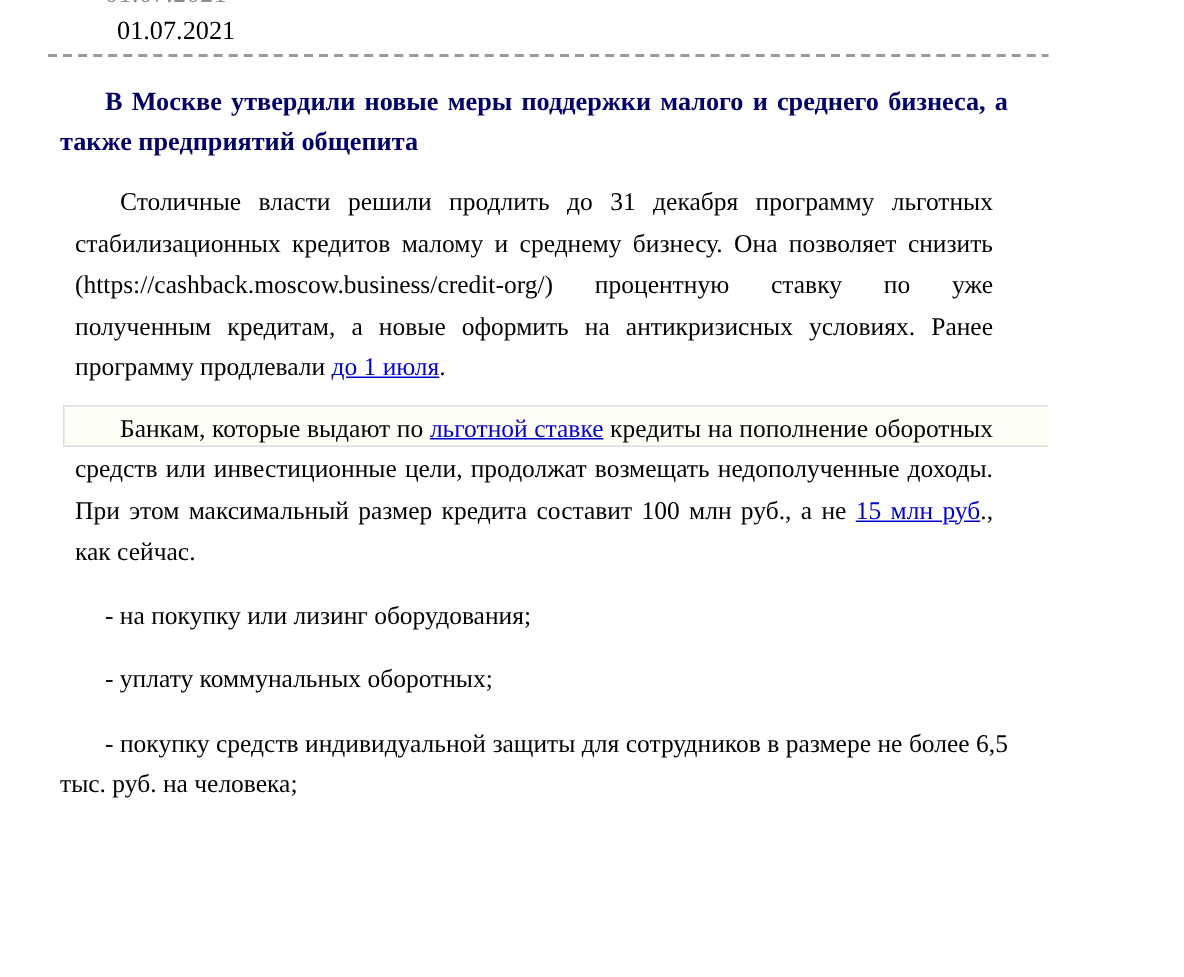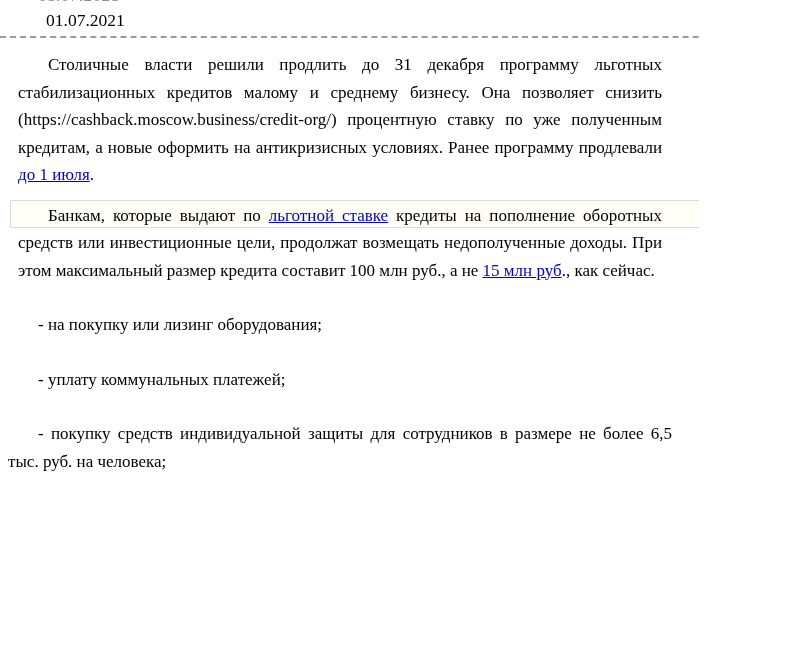--- a/index.html
+++ b/index.html
@@ -12,21 +12,21 @@
     --hl-border:#dcdcdc;
     --page-bg:#ffffff;
   }
   *{margin:0;padding:0;box-sizing:border-box;}
   html,body{background:var(--page-bg);}
   body{
     width:789px;height:651px;overflow:hidden;
     font-family:"Liberation Serif","DejaVu Serif",serif;
     font-size:17px;line-height:27.5px;color:var(--text-color);
   }
-  .page{width:699px;height:651px;overflow:hidden;background:var(--page-bg);}
+  .page{width:699px;height:651px;overflow:hidden;background:var(--page-bg);padding-left:32px;}
   .inner{padding:0 27px 0 8px;}
   
   .clip-top{height:8px;overflow:hidden;padding-left:38px;}
   .clip-top span{
     display:block;margin-top:-15px;color:var(--muted-color);
     font-size:17px;line-height:22px;letter-spacing:0.5px;
   }
   .date-line{
     padding-left:38px;line-height:24px;font-size:17.5px;
   }
@@ -43,36 +43,37 @@
   .para{
     margin:13px 10px;text-align:justify;text-indent:30px;
     position:relative;
   }
   .para span,.para a{position:relative;z-index:1;}
   .para.hl-first .hl-box{
     position:absolute;z-index:0;top:-2px;left:-8px;
     width:773px;height:28px;
     background:var(--hl-bg);border:1px solid var(--hl-border);
   }
-  .list-para{margin:27px 0;}
+  .list-para{margin:15px 0;}
   a.doc-link{color:var(--link-color);text-decoration:underline;cursor:pointer;}
 </style>
 </head>
 <body>
 
 <div class="page">
   <div class="clip-top">
     <span>01.07.2021</span>
   </div>
   <div class="inner">
     <div class="date-line">01.07.2021</div>
   </div>
   <hr class="dashed-sep">
   <div class="inner">
+    <h1 class="heading">В Москве утвердили новые меры поддержки малого и среднего бизнеса, а также предприятий общепита</h1>
     <div>
         <p class="para"><span>Столичные власти решили продлить до 31 декабря программу льготных стабилизационных кредитов малому и среднему бизнесу. Она позволяет снизить (https://cashback.moscow.business/credit-org/) процентную ставку по уже полученным кредитам, а новые оформить на антикризисных условиях. Ранее программу продлевали </span><a class="doc-link" href="#">до 1 июля</a><span>.</span></p>
         <p class="para hl-first"><span class="hl-box"></span><span>Банкам, которые выдают по </span><a class="doc-link" href="#">льготной ставке</a><span> кредиты на пополнение оборотных средств или инвестиционные цели, продолжат возмещать недополученные доходы. При этом максимальный размер кредита составит 100 млн руб., а не </span><a class="doc-link" href="#">15 млн руб</a><span>., как сейчас.</span></p>
         <p class="para list-para"><span>- на покупку или лизинг оборудования;</span></p>
-        <p class="para list-para"><span>- уплату коммунальных платежей;</span></p>
+        <p class="para list-para"><span>- уплату коммунальных оборотных;</span></p>
         <p class="para list-para"><span>- покупку средств индивидуальной защиты для сотрудников в размере не более 6,5 тыс. руб. на человека;</span></p>
       </div>
   </div>
 </div>
 
 </body></html>

